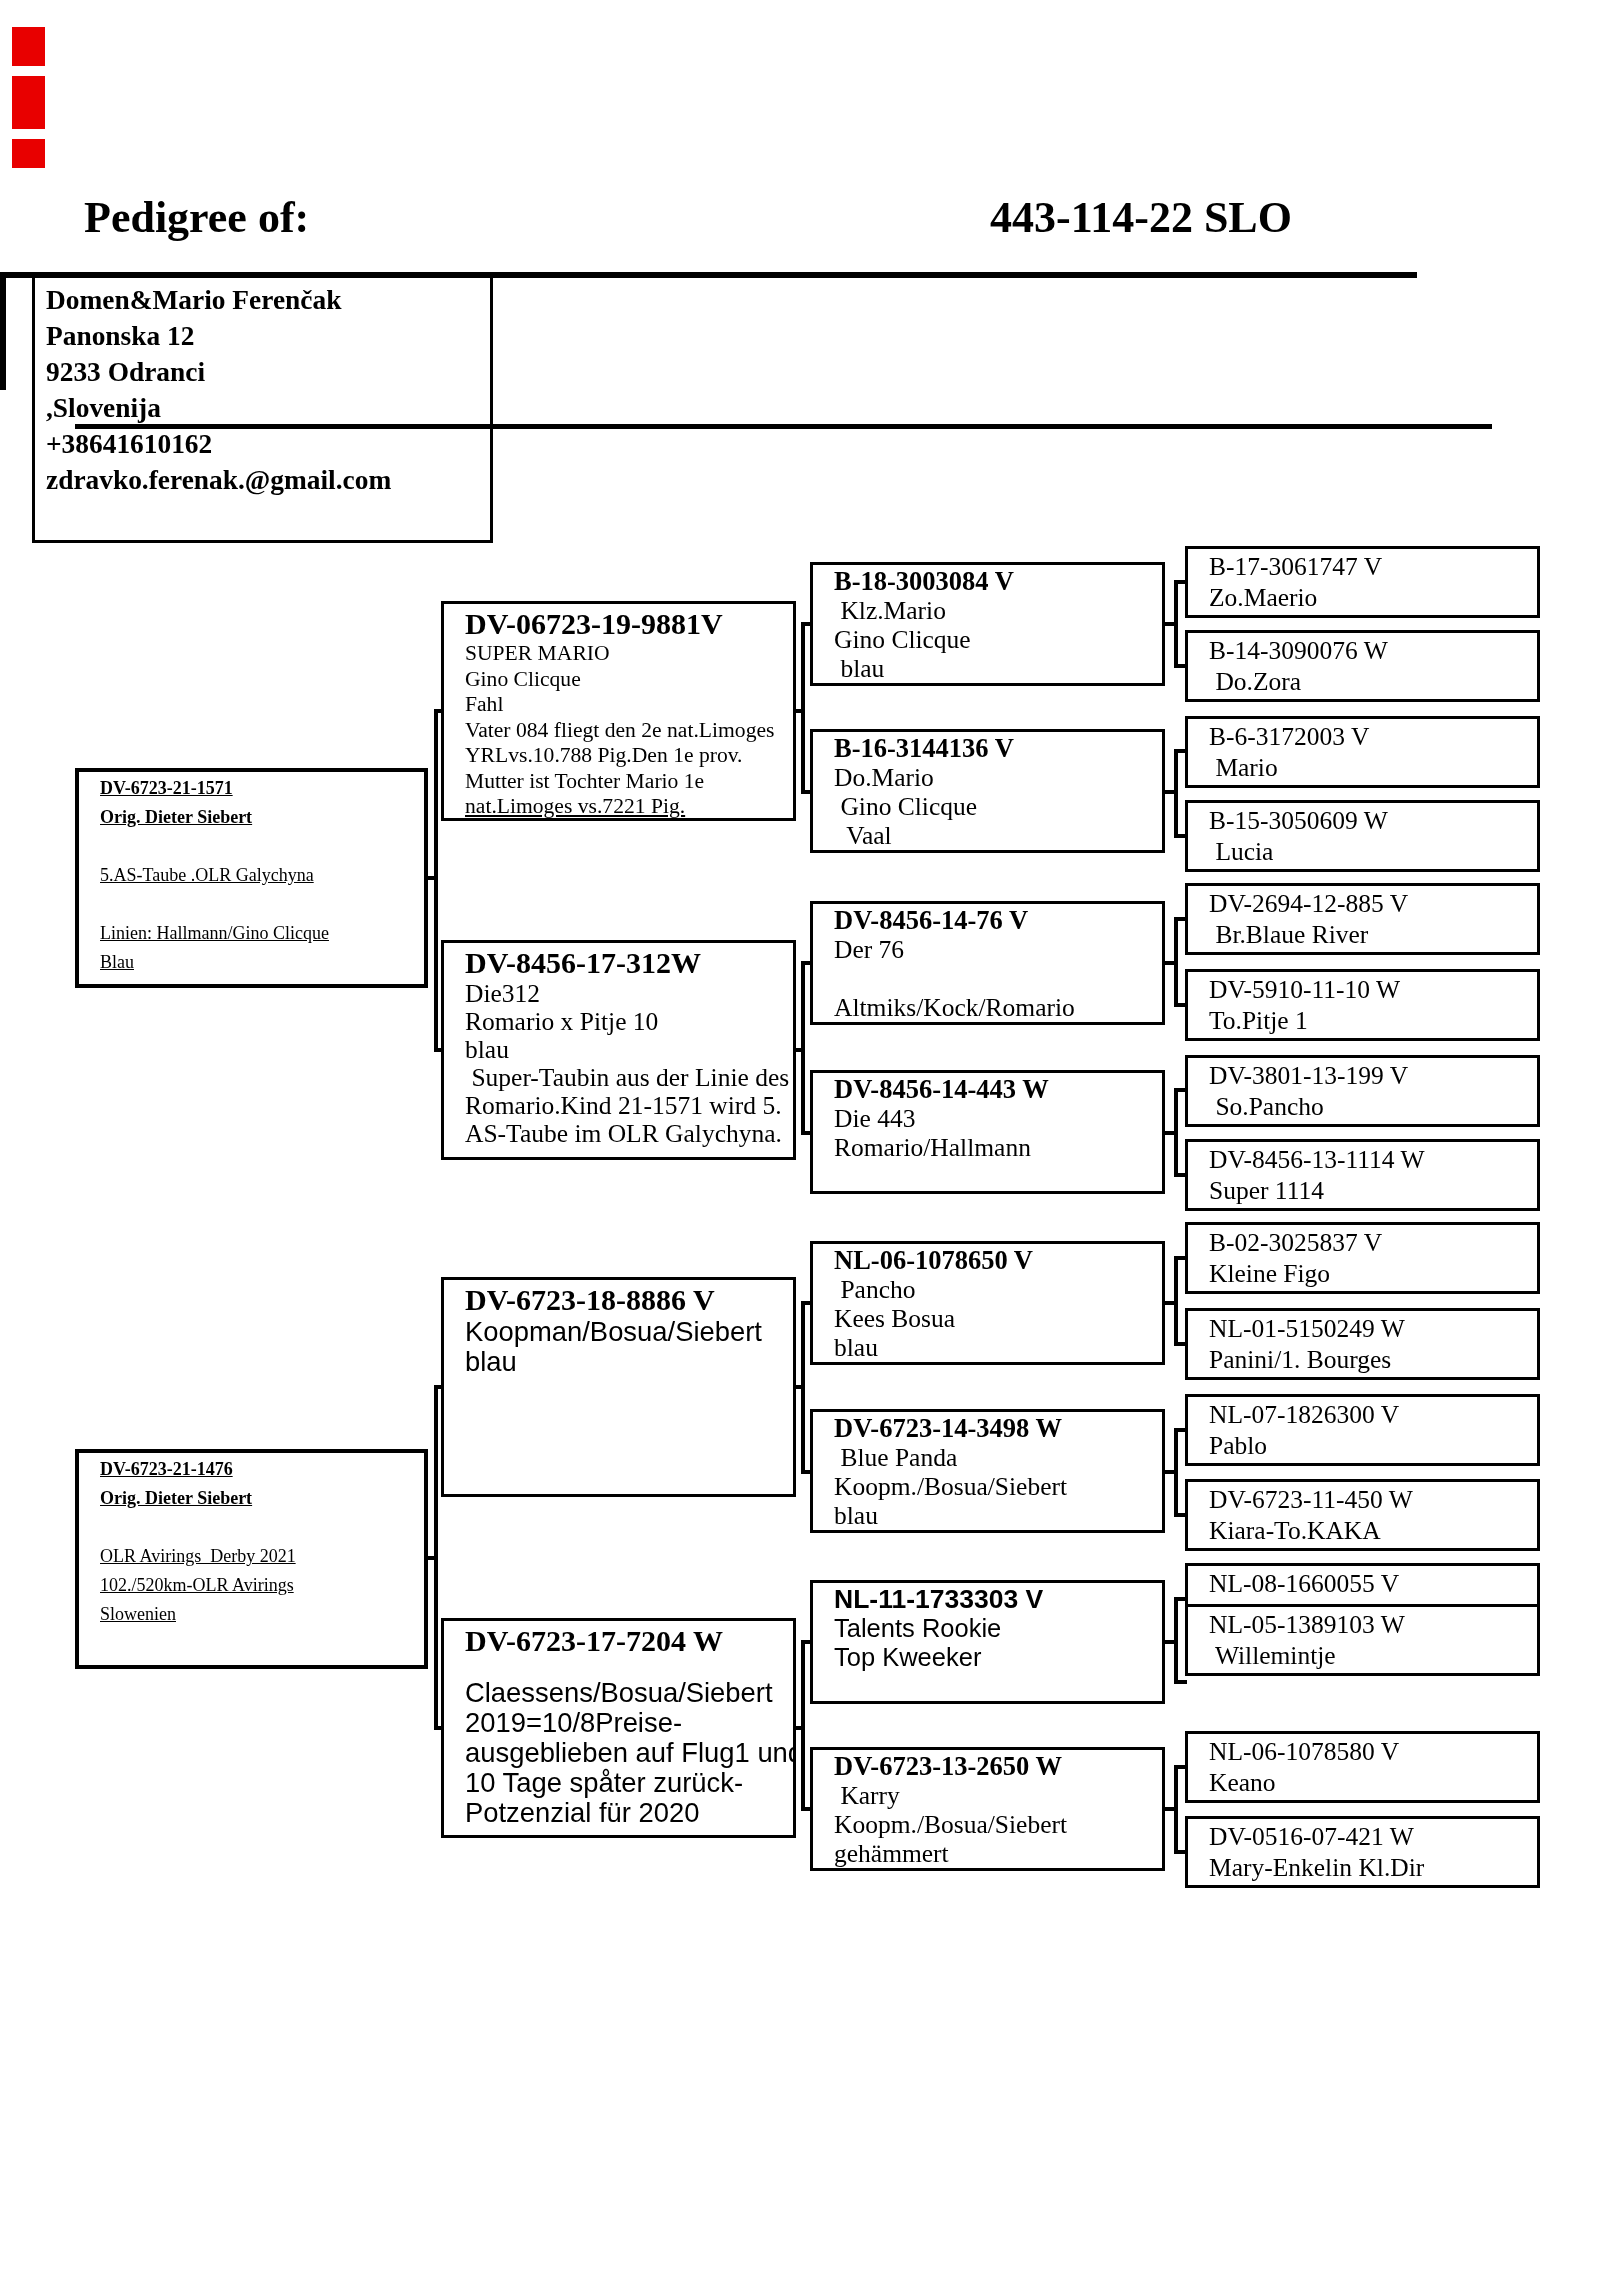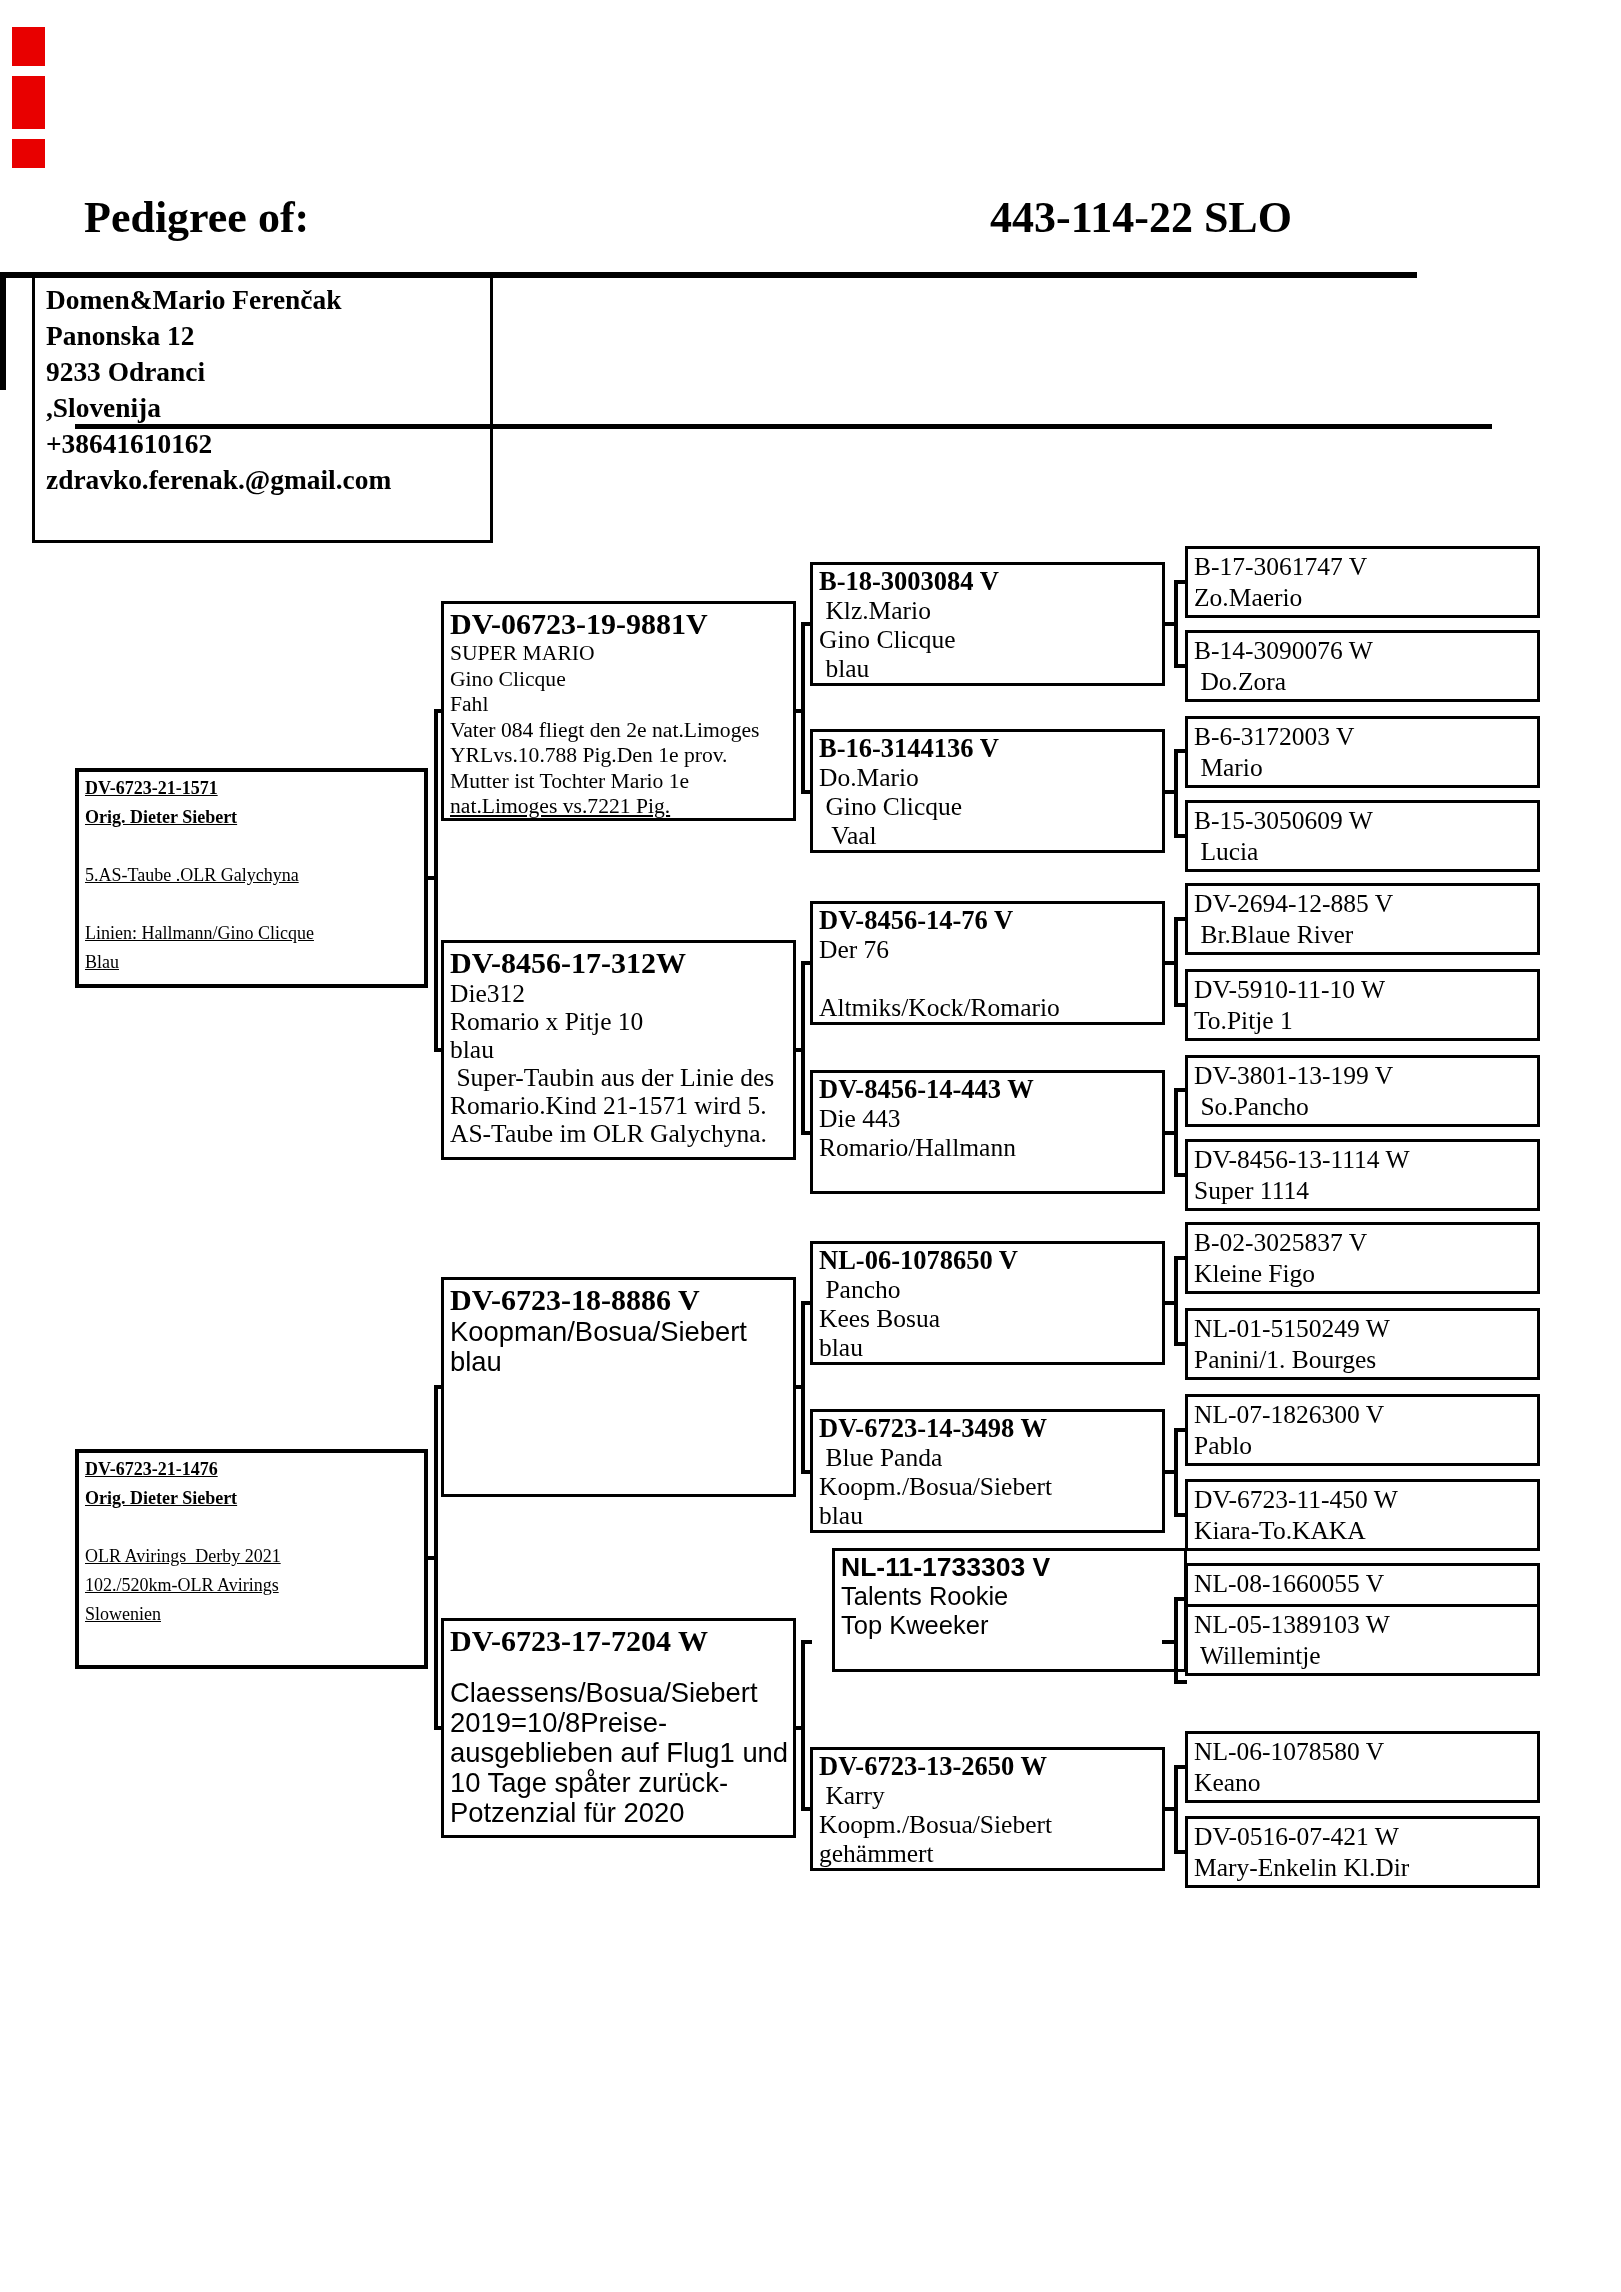--- a/index.html
+++ b/index.html
@@ -6,21 +6,21 @@
   #page{position:relative;width:1621px;height:2293px;background:#ffffff;
         font-family:"Liberation Serif",serif;color:#000;overflow:hidden;margin:0 auto;}
   .rule{position:absolute;background:#000;}
   .redmark{position:absolute;left:11.8px;width:33px;}
   .title{position:absolute;top:192px;font-size:44px;line-height:51px;font-weight:bold;white-space:pre;}
   #title-left{left:84px;}
   #title-right{left:990px;}
   #owner-box{position:absolute;left:32px;top:274px;width:461px;height:269px;border:3.9px solid #000;box-sizing:border-box;}
   #owner-text{position:absolute;left:46px;top:282px;width:431px;}
   #owner-text .oln{font-size:27.4px;line-height:36px;font-weight:bold;white-space:pre;}
-  .box{position:absolute;border:3.9px solid #000;box-sizing:border-box;background:#fff;overflow:hidden;padding:2px 6px;}
+  .box{position:absolute;border:3.9px solid #000;box-sizing:border-box;background:#fff;overflow:hidden;padding:2px 21px;}
   .box.gen1{border-width:4.9px;}
   .conn{position:absolute;background:#000;}
   .ln{white-space:pre;}
   .u{text-decoration:underline;}
   .b{font-weight:bold;}
   .gen1 .ln{font-size:18px;line-height:29px;min-height:29px;text-decoration:underline;}
   .hdr{font-weight:bold;font-size:30px;line-height:35px;white-space:pre;}
   .hdr3{font-weight:bold;font-size:26.5px;line-height:29px;white-space:pre;}
   .g2a .ln{font-size:21.6px;line-height:25.5px;min-height:25.5px;}
   .g2b .ln{font-size:25.5px;line-height:28px;min-height:28px;}
@@ -134,21 +134,21 @@
         <div class="ln"> Pancho</div>
         <div class="ln">Kees Bosua</div>
         <div class="ln">blau</div>
       </div>
       <div class="box gen3" style="left: 810px; top: 1409px; width: 355px; height: 124px;">
         <div class="hdr3">DV-6723-14-3498 W</div>
         <div class="ln"> Blue Panda</div>
         <div class="ln">Koopm./Bosua/Siebert</div>
         <div class="ln">blau</div>
       </div>
-      <div class="box gen3" style="left: 810px; top: 1548px; width: 355px; height: 124px; margin-left: 22px;">
+      <div class="box gen3" style="left: 810px; top: 1580px; width: 355px; height: 124px;">
         <div class="hdr3 sansln">NL-11-1733303 V</div>
         <div class="ln sansln">Talents Rookie</div>
         <div class="ln sansln">Top Kweeker</div>
       </div>
       <div class="box gen3" style="left: 810px; top: 1747px; width: 355px; height: 124px;">
         <div class="hdr3">DV-6723-13-2650 W</div>
         <div class="ln"> Karry</div>
         <div class="ln">Koopm./Bosua/Siebert</div>
         <div class="ln">gehämmert</div>
       </div>

